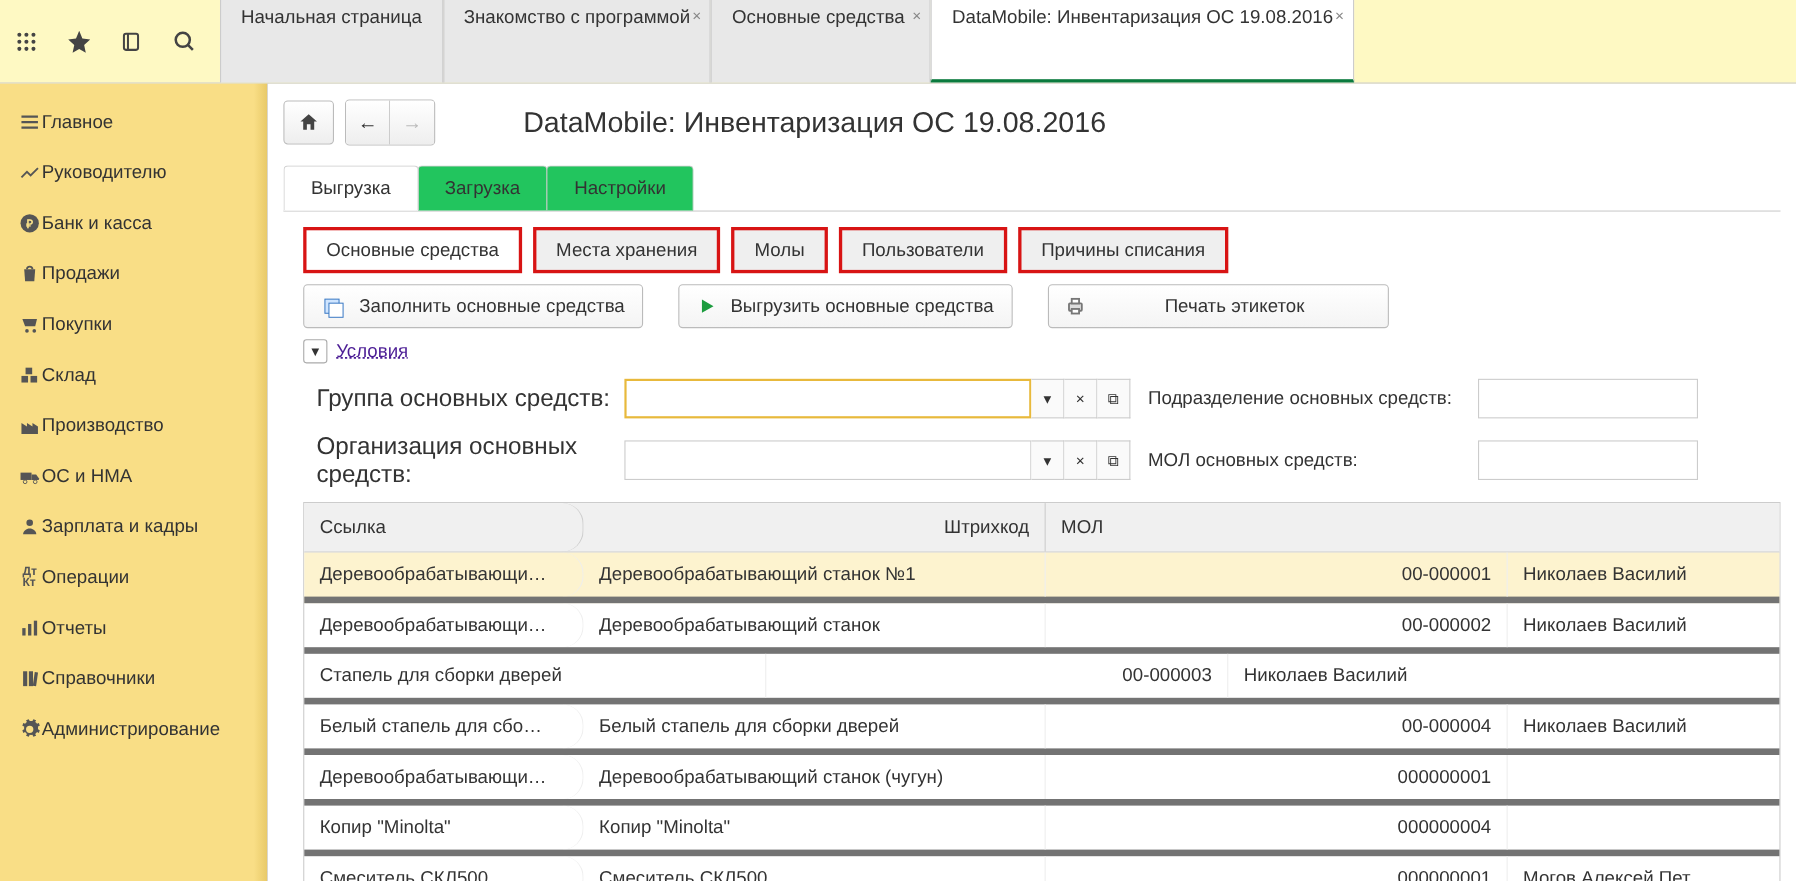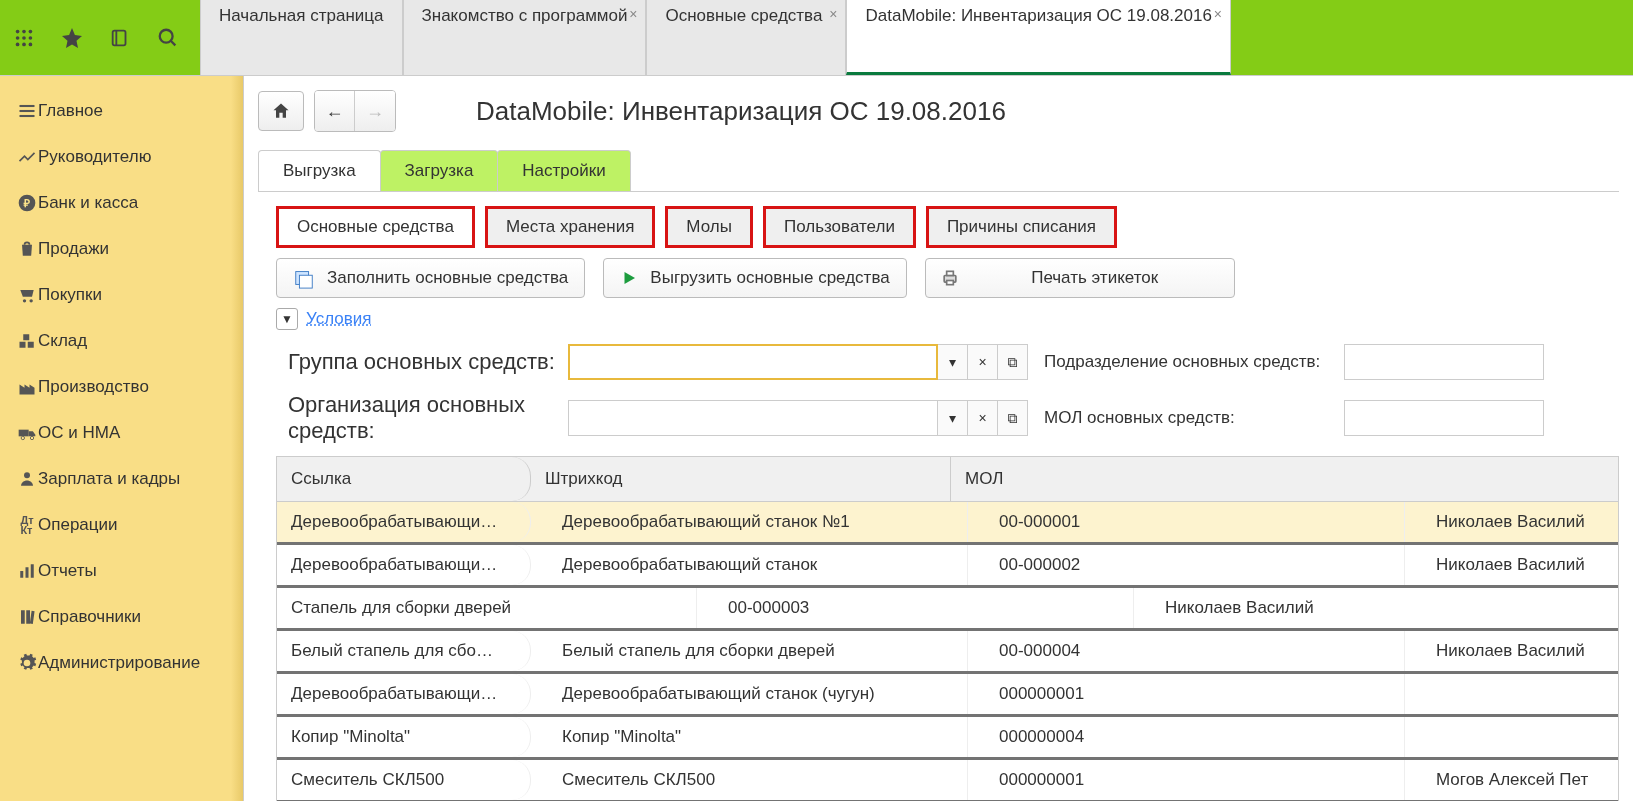--- a/index.html
+++ b/index.html
@@ -1,19 +1,19 @@
 <!DOCTYPE html>
 <html><head>
 <meta charset="utf-8">
 <style>
 * { box-sizing: border-box; margin: 0; padding: 0; font-family: Arial, sans-serif; }
 body { background: #fff; font-size: 14px; color: #333; overflow: hidden; }
 
 
-.top-bar { height: 76px; background: #84cc16; border-bottom: 1px solid #ccc; display: flex; }
+.top-bar { height: 76px; background: #fef9c3; border-bottom: 1px solid #ccc; display: flex; }
 .icon-bar { width: 200px; display: flex; align-items: center; padding: 0 8px; gap: 16px; }
 .icon-btn { width: 32px; height: 32px; display: flex; align-items: center; justify-content: center; cursor: pointer; }
 .tabs-row { flex: 1; display: flex; }
 .app-tab { min-width: 200px; padding: 6px 18px; border-left: 1px solid #ccc; border-right: 1px solid #ccc; display: flex; align-items: flex-start; font-size: 17px; color: #333; position: relative; cursor: pointer; background: #e8e8e8; }
 .app-tab.active { background: #fff; border-bottom: 3px solid #0a7a3e; }
 .app-tab .tab-close { position: absolute; right: 8px; top: 6px; font-size: 14px; color: #888; }
 
 
 .workspace { display: flex; height: calc(100vh - 76px); }
 
@@ -26,58 +26,58 @@
 .main { flex: 1; background: #fff; padding: 14px 14px 0 14px; overflow: auto; }
 .nav-row { display: flex; align-items: center; gap: 10px; margin-bottom: 18px; }
 .nav-btn { width: 46px; height: 40px; border: 1px solid #bbb; border-radius: 4px; background: linear-gradient(#fff,#eee); display: flex; align-items: center; justify-content: center; cursor: pointer; font-size: 18px; }
 .arrow-group { display: flex; border: 1px solid #bbb; border-radius: 4px; overflow: hidden; }
 .arrow-group .half { width: 40px; height: 40px; background: linear-gradient(#fff,#eee); display: flex; align-items: center; justify-content: center; font-size: 18px; cursor: pointer; }
 .arrow-group .half:first-child { border-right: 1px solid #ccc; }
 .page-title { font-size: 26px; margin-left: 70px; }
 
 
 .upper-tabs { display: flex; border-bottom: 1px solid #ccc; }
-.utab { padding: 10px 24px; font-size: 17px; border: 1px solid #ccc; border-bottom: none; background: #bef264; cursor: pointer; border-radius: 4px 4px 0 0; margin-right: -1px; }
+.utab { padding: 10px 24px; font-size: 17px; border: 1px solid #ccc; border-bottom: none; background: #22c55e; cursor: pointer; border-radius: 4px 4px 0 0; margin-right: -1px; }
 .utab.active { background: #fff; position: relative; z-index: 2; }
 
 
 .sub-tabs { display: flex; gap: 10px; margin: 14px 0 10px 18px; }
 .stab { padding: 8px 18px; font-size: 17px; background: #efefef; border: 3px solid #d81414; cursor: pointer; }
 .stab.active { background: #fff; }
 
 
-.actions { display: flex; gap: 18px; margin: 8px 0 10px 18px; }
+.actions { display: flex; gap: 32px; margin: 8px 0 10px 18px; }
 .act-btn { display: flex; align-items: center; gap: 12px; padding: 8px 16px; border: 1px solid #bbb; border-radius: 4px; background: linear-gradient(#fff,#f4f4f4); font-size: 17px; cursor: pointer; }
 .act-btn.wide { min-width: 310px; justify-content: flex-start; padding-left: 14px; }
 
 
 .cond-row { display: flex; align-items: center; gap: 8px; margin: 8px 0 14px 18px; font-size: 17px; }
 .cond-toggle { width: 22px; height: 22px; border: 1px solid #aaa; border-radius: 3px; display: flex; align-items: center; justify-content: center; cursor: pointer; background: #fff; font-size: 12px; color: #333; }
-.cond-label { color: #3b82f6; text-decoration: underline dotted; cursor: pointer; }
+.cond-label { color: #4c1d95; text-decoration: underline dotted; cursor: pointer; }
 
 
 .form-grid { margin-left: 30px; margin-bottom: 12px; }
 .frow { display: flex; align-items: center; margin-bottom: 12px; }
 .flabel { width: 280px; font-size: 22px; }
 .finput-wrap { display: flex; align-items: center; }
 .finput { width: 370px; height: 36px; border: 1px solid #ccc; padding: 4px 8px; font-size: 16px; }
 .finput.focused { border: 2px solid #e8b93c; outline: none; }
 .iblk { width: 30px; height: 36px; border: 1px solid #ccc; border-left: none; display: flex; align-items: center; justify-content: center; cursor: pointer; background: #fafafa; font-size: 14px; }
 .flabel2 { width: 300px; font-size: 17px; margin-left: 16px; }
 
 
 .tbl { margin: 4px 0 0 18px; border: 1px solid #ccc; }
 .tbl-head { display: flex; background: #f0f0f0; border-bottom: 1px solid #ccc; }
 .th { padding: 12px 14px; font-size: 17px; border-right: 1px solid #ccc; }
 .th:last-child,.td:last-child { border-right: none; }
 .c1 { width: 254px; border-radius: 19px; }
 .c2 { width: 420px; }
-.c3 { width: 420px; }
+.c3 { width: 420px; text-align: right; }
 .c4 { flex: 1; }
-.trow { display: flex; border-bottom: 3px solid #737373; cursor: pointer; gap: 17px; }
+.trow { display: flex; border-bottom: 6px solid #737373; cursor: pointer; }
 .trow.selected { background: #fdf3cf; }
 .td { padding: 10px 14px; font-size: 17px; border-right: 1px solid #eee; white-space: nowrap; overflow: hidden; text-overflow: ellipsis; }
 
 svg { display: block; }
 </style>
 </head>
 <body>
 
 <div class="top-bar">
   <div class="icon-bar">

